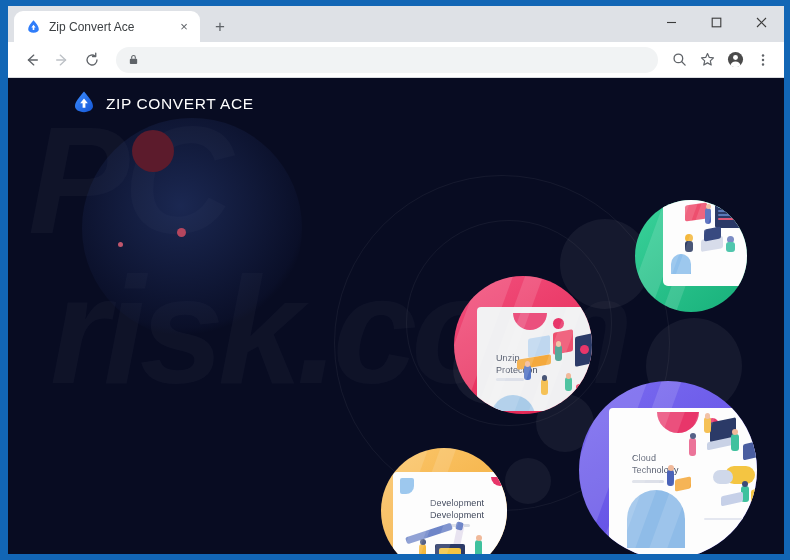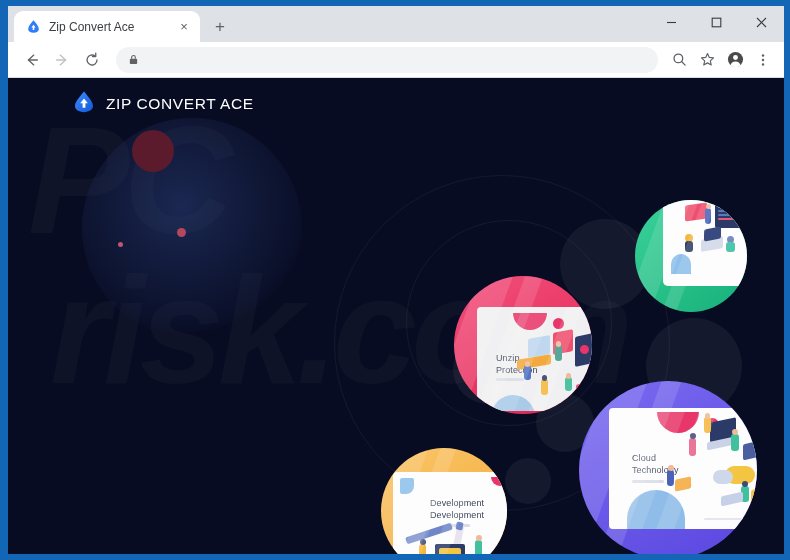--- a/index.html
+++ b/index.html
@@ -485,21 +485,21 @@
         <div class="sq" style="left:99px; top:76px; width:16px; height:11px; background:#ee4f6e; transform:skewY(-12deg);"></div>
         <div class="dot" style="left:14px; top:88px; width:44px; height:44px; background:#a9cbe8; border-radius:50% 50% 0 0;"></div>
         <div class="shine" style="left:22px; top:-20px; width:30px; height:170px;"></div>
         <div class="shine" style="left:66px; top:-20px; width:16px; height:170px;"></div>
       </div>
       <div class="shine" style="left:-4px; top:-20px; width:34px; height:200px;"></div>
       <div class="shine" style="left:42px; top:-20px; width:18px; height:200px;"></div>
     </div>
 
     <div class="circle-card" style="left:571px; top:303px; width:178px; height:178px; background:linear-gradient(150deg,#7a6bf0 0%,#5a46e0 100%);">
-      <div class="card-inner" style="left:30px; top:27px; width:166px; height:121px; border-radius:4px; background:#fdfdfd;">
+      <div class="card-inner" style="left:30px; top:27px; width:166px; height:153px; border-radius:4px; background:#fdfdfd;">
         <div class="halfdome" style="left:48px; top:4px; width:42px; height:21px; background:#e8366a;"></div>
         <div class="dot" style="left:97px; top:10px; width:13px; height:13px; background:#e8366a;"></div>
         <div class="card-label" style="left:23px; top:44px;">
           <span>Cloud</span><br>
           <span>Technology</span>
         </div>
         <div class="card-sub" style="left:23px; top:72px; width:32px;"></div>
 
         <div class="sq" style="left:101px; top:12px; width:26px; height:20px; background:#2b3a67; transform:skewY(-12deg);"></div>
         <div class="sq" style="left:98px; top:31px; width:32px; height:8px; background:#c9d2e6; transform:skewY(-12deg);"></div>

